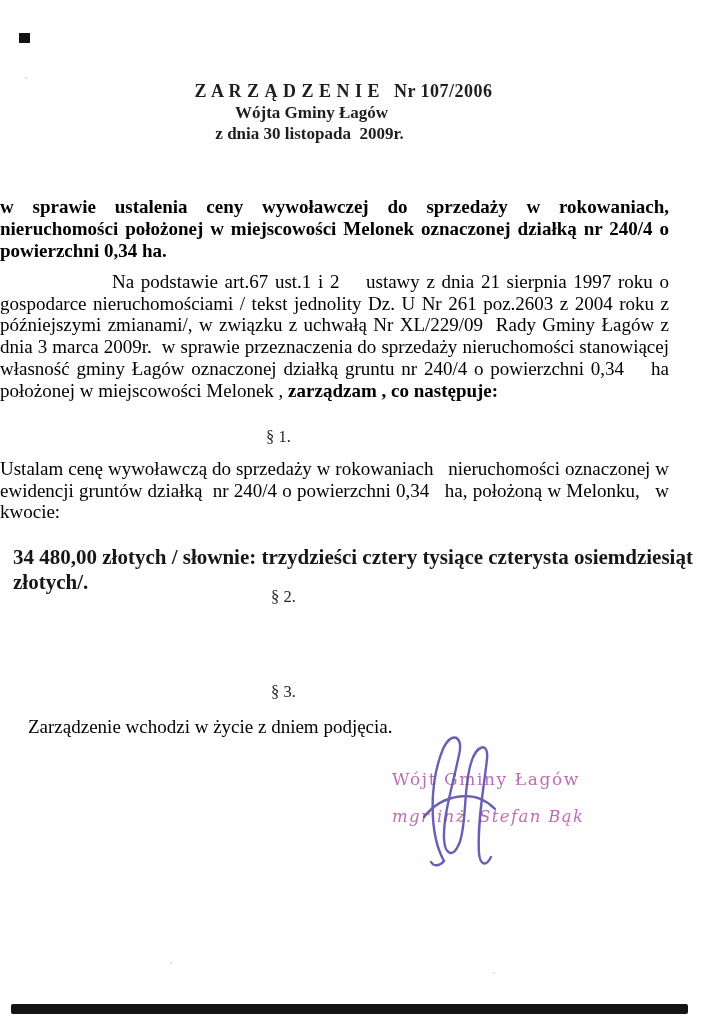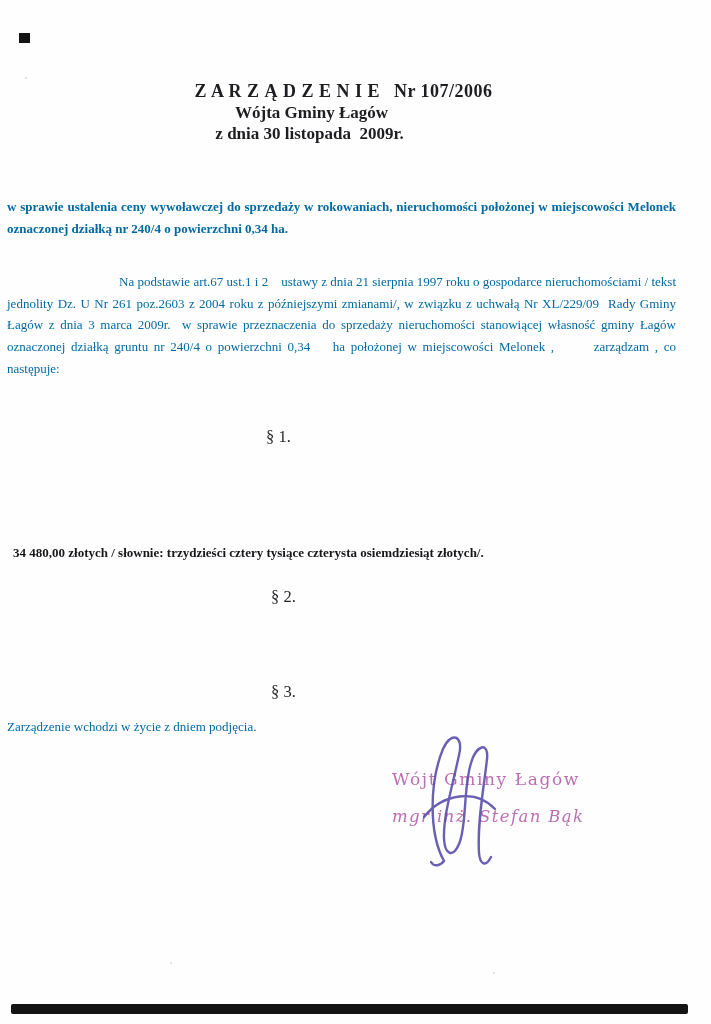--- a/index.html
+++ b/index.html
@@ -22,38 +22,38 @@
     width: 711px; text-align: center; font-weight: 700;
     color: #1d1d22;
   }
   .title-1 { top: 81px; font-size: 18px; left: -12px; letter-spacing: 0.5px; }
   .title-1 .gap { display: inline-block; width: 14px; }
   .title-2 { top: 103px; font-size: 17px; left: -44px; }
   .title-3 { top: 124px; font-size: 17px; left: -46px; white-space: pre; }
 
   
   .para {
-    left: 7px; width: 669px;
-    font-size: 13px; line-height: 21.7px;
+    left: 0; width: 669px;
+    font-size: 19px; line-height: 21.7px;
     text-align: justify;
     white-space: pre-wrap;
-    color: #0369a1;
+    color: #000000;
   }
   .subject { top: 196px; font-weight: 700; line-height: 22px; }
   .preamble { top: 271px; text-indent: 112px; }
-  .bold-inline { font-weight: 400; margin-left: 34px; }
+  .bold-inline { font-weight: 700; }
 
   .sec-mark { font-size: 16.5px; color: #26262c; }
   .sec1-mark { top: 427px; left: 266px; }
   .sec1-text { top: 458px; }
-  .amount { top: 545px; left: 13px; width: 697px; font-weight: 700; font-size: 13px; white-space: pre-wrap; color: #17171b; }
+  .amount { top: 545px; left: 13px; width: 697px; font-weight: 700; font-size: 21px; white-space: pre-wrap; color: #17171b; }
   .sec2-mark { top: 587px; left: 271px; }
   .sec2-text { top: 618px; }
   .sec3-mark { top: 682px; left: 271px; }
-  .sec3-text { top: 716px; }
+  .sec3-text { top: 716px; margin-left: 28px; }
 
   
   .stamp {
     font-family: "DejaVu Serif", serif;
     white-space: pre;
   }
   .stamp-1 { top: 769px; left: 392px; font-size: 17px; letter-spacing: 1.6px; opacity: 0.88; }
   .stamp-2 { top: 807px; left: 392px; font-size: 16.5px; font-style: italic; letter-spacing: 1.4px; opacity: 0.88; }
   .signature-svg { top: 731px; left: 398px; width: 122px; height: 138px; }
 
@@ -78,20 +78,21 @@
     <span>Z A R Z Ą D Z E N I E</span><span class="gap"></span><span>Nr 107/2006</span>
   </div>
   <div class="abs title-line title-2">Wójta Gminy Łagów</div>
   <div class="abs title-line title-3">z dnia 30 listopada  2009r.</div>
 
   <div class="abs para subject">w sprawie ustalenia ceny wywoławczej do sprzedaży w rokowaniach, nieruchomości położonej w miejscowości Melonek oznaczonej działką nr 240/4 o powierzchni 0,34 ha.</div>
 
   <div class="abs para preamble"><span>Na podstawie art.67 ust.1 i 2    ustawy z dnia 21 sierpnia 1997 roku o gospodarce nieruchomościami / tekst jednolity Dz. U Nr 261 poz.2603 z 2004 roku z późniejszymi zmianami/, w związku z uchwałą Nr XL/229/09  Rady Gminy Łagów z dnia 3 marca 2009r.  w sprawie przeznaczenia do sprzedaży nieruchomości stanowiącej własność gminy Łagów oznaczonej działką gruntu nr 240/4 o powierzchni 0,34    ha położonej w miejscowości Melonek , </span><span class="bold-inline">zarządzam , co następuje:</span></div>
 
   <div class="abs sec-mark sec1-mark">§ 1.</div>
+  <div class="abs para sec1-text">Ustalam cenę wywoławczą do sprzedaży w rokowaniach   nieruchomości oznaczonej w ewidencji gruntów działką  nr 240/4 o powierzchni 0,34   ha, położoną w Melonku,   w kwocie:</div>
 
   <div class="abs amount">34 480,00 złotych / słownie: trzydzieści cztery tysiące czterysta osiemdziesiąt złotych/.</div>
 
   <div class="abs sec-mark sec2-mark">§ 2.</div>
 
   <div class="abs sec-mark sec3-mark">§ 3.</div>
   <div class="abs para sec3-text">Zarządzenie wchodzi w życie z dniem podjęcia.</div>
 
   <div class="abs stamp stamp-1" id="stamp1" style="color: rgb(182, 89, 169);">Wójt Gminy Łagów</div>
   <div class="abs stamp stamp-2" id="stamp2" style="color: rgb(182, 89, 169);">mgr inż. Stefan Bąk</div>

